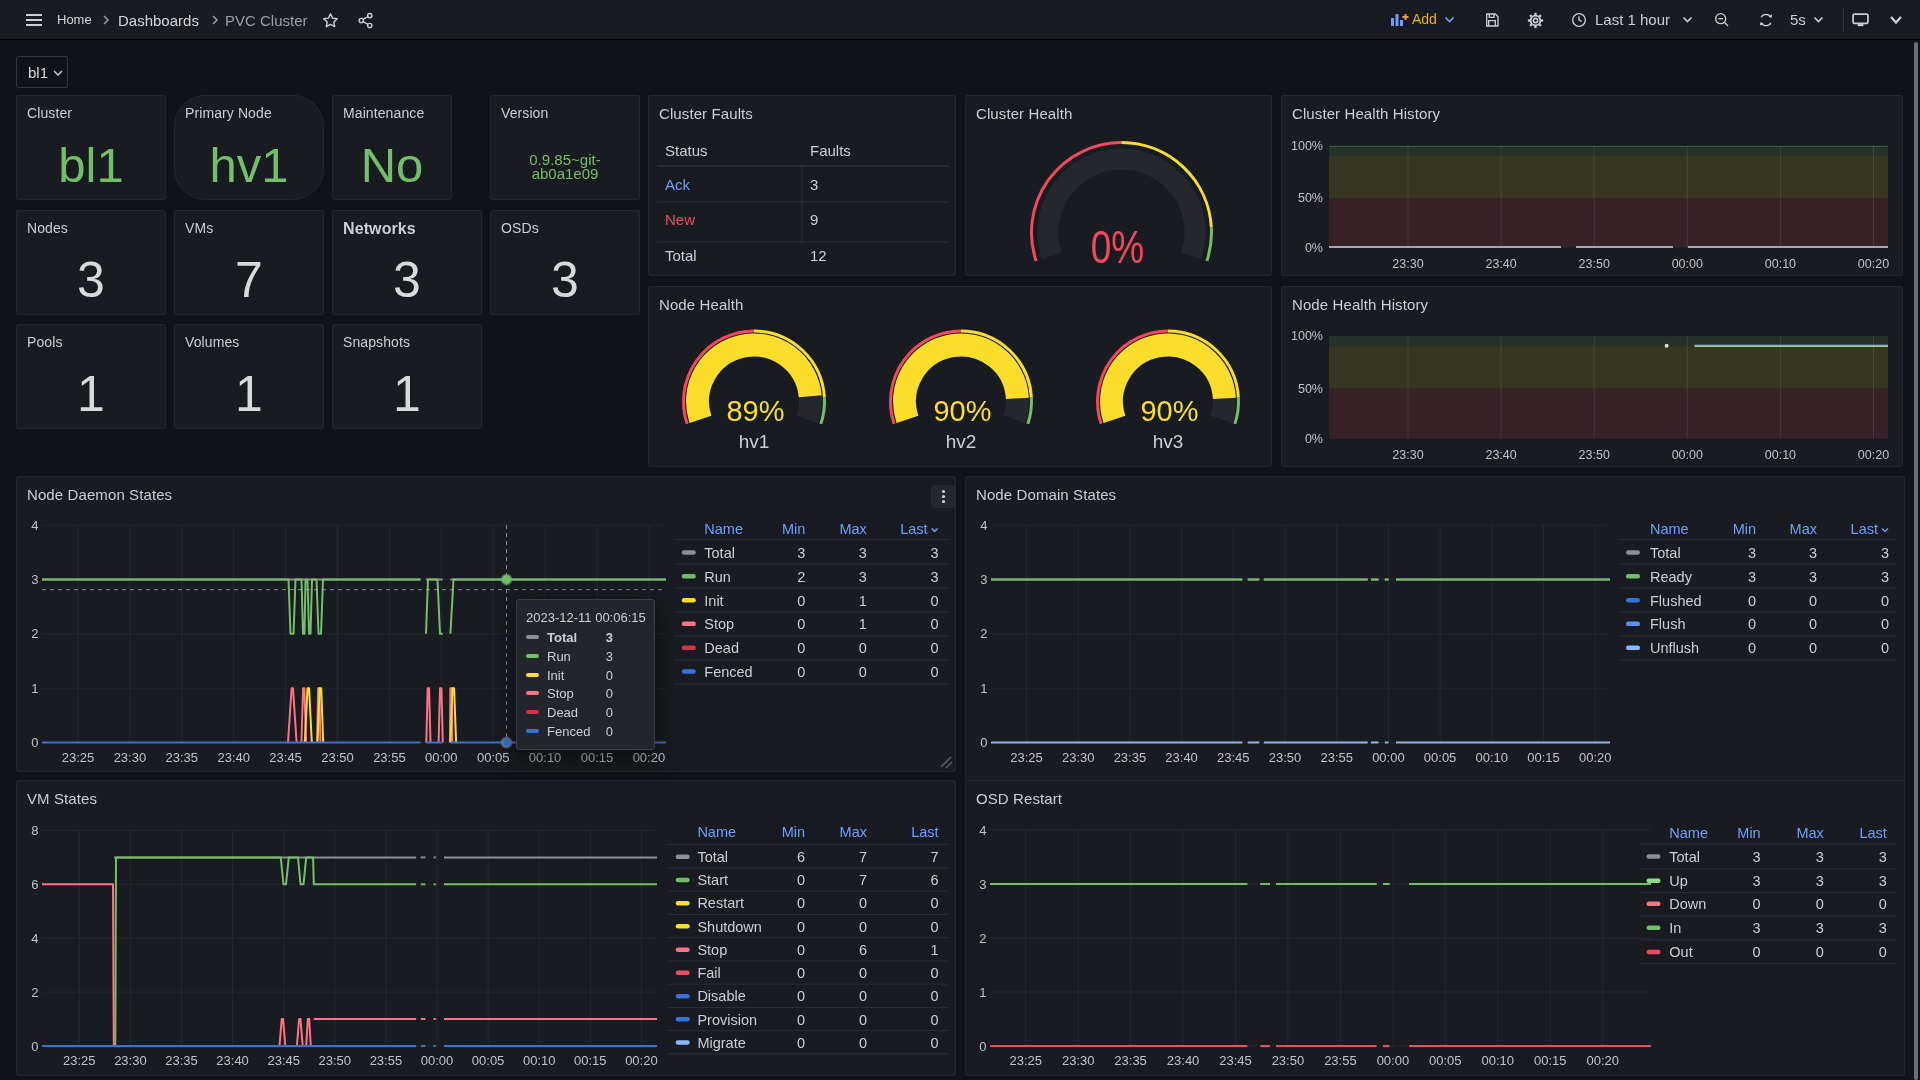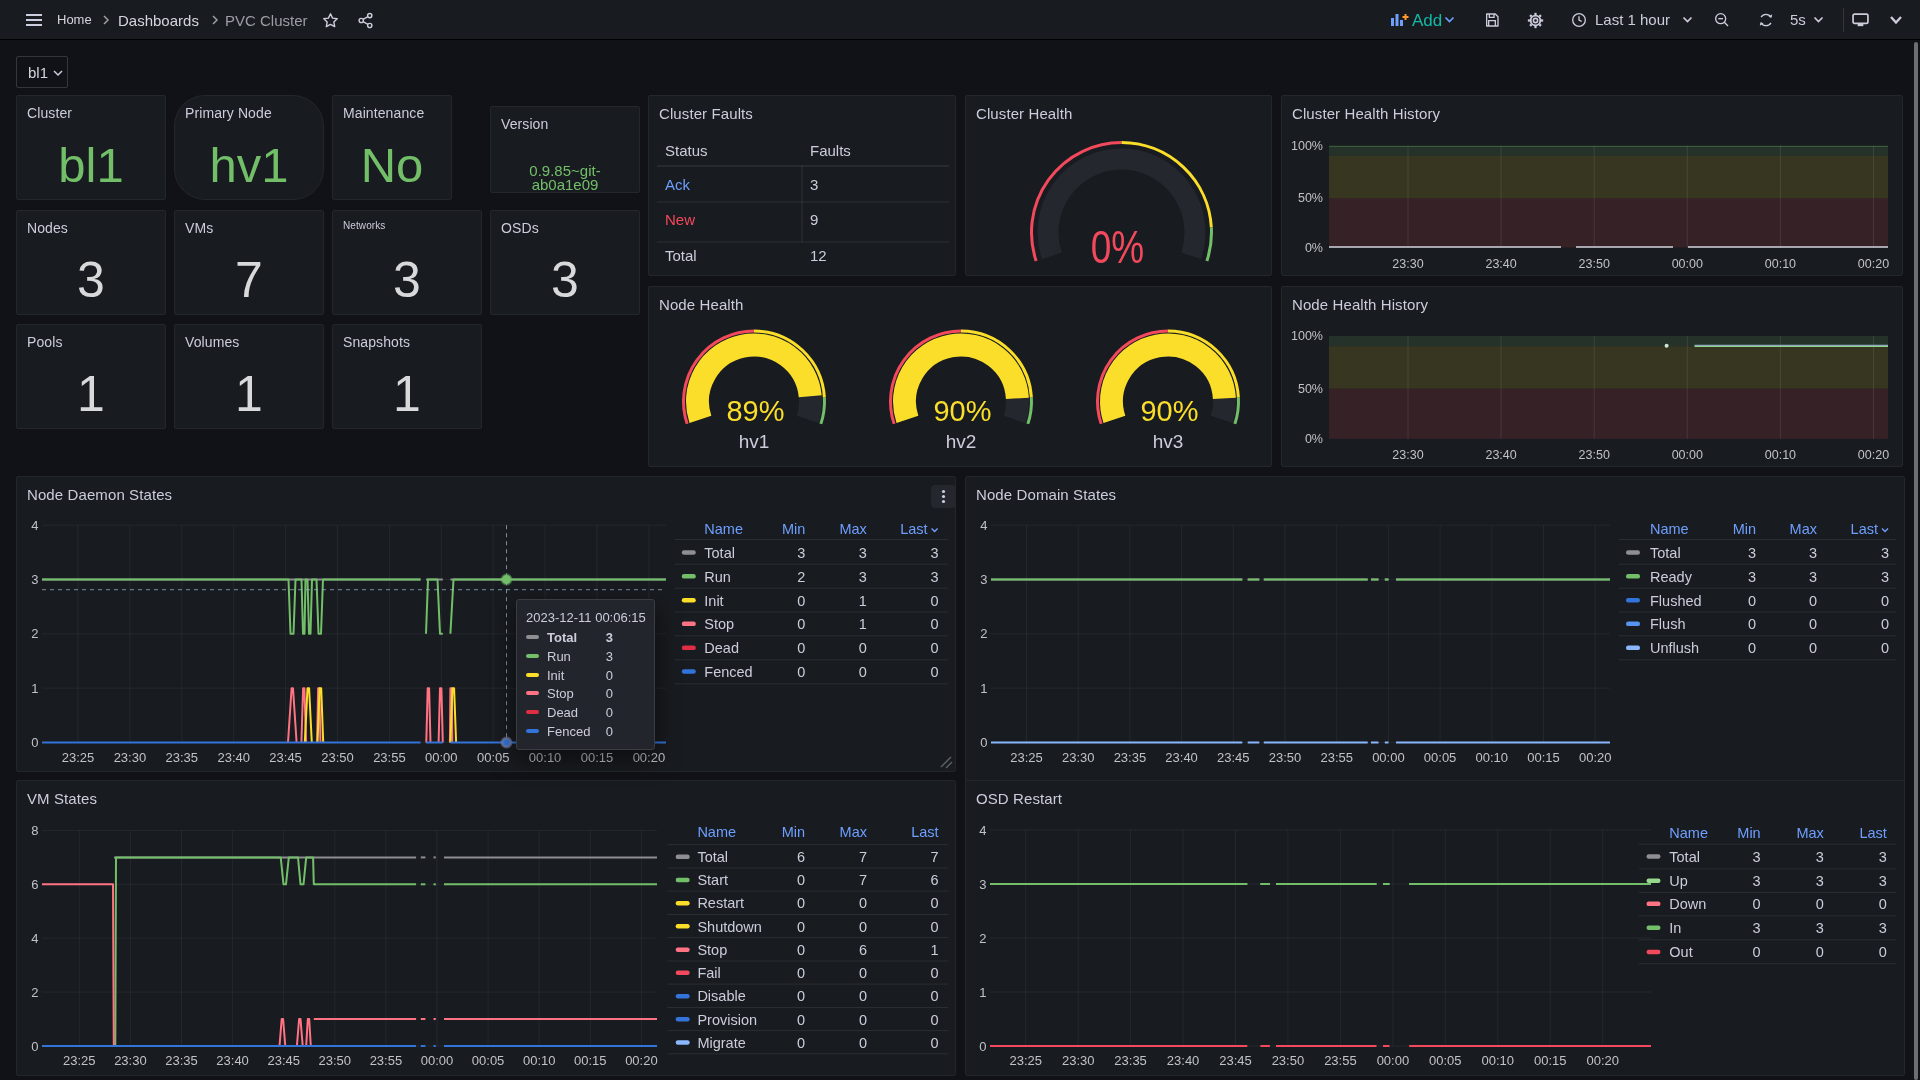--- a/index.html
+++ b/index.html
@@ -41,21 +41,21 @@
   </svg>
 <svg class="abs" style="left:1391px;top:12px" width="18" height="16" viewBox="0 0 18 16">
     <rect x="0" y="6" width="3" height="8" fill="#6e9fff"></rect>
     <rect x="4.5" y="2" width="3" height="12" fill="#6e9fff"></rect>
     <rect x="9" y="8" width="3" height="6" fill="#6e9fff"></rect>
     <g stroke="#ff9830" stroke-width="2">
       <line x1="14.5" y1="2" x2="14.5" y2="8"></line>
       <line x1="11.5" y1="5" x2="17.5" y2="5"></line>
     </g>
   </svg>
-<div class="abs" style="left:1412px;top:11px;font-size:17px;color:#14b8a6;font-weight:500;text-align:center;">Add</div>
+<div class="abs" style="left:1412px;top:11px;font-size:14px;color:#eab308;font-weight:500;text-align:center;">Add</div>
 <svg class="abs" style="left:1444px;top:16px" width="11" height="8" viewBox="0 0 11 8">
     <polyline points="1.5,1.5 5.5,5.5 9.5,1.5" fill="none" stroke="#6e9fff" stroke-width="1.7"></polyline>
   </svg>
 <svg class="abs" style="left:1484px;top:12px" width="16" height="16" viewBox="0 0 24 24">
     <path d="M4 3 h13 l4 4 v14 h-17 z" fill="none" stroke="#ccccdc" stroke-width="2" stroke-linejoin="round"></path>
     <path d="M8 3 v5 h7 v-5 M7 21 v-8 h10 v8" fill="none" stroke="#ccccdc" stroke-width="2"></path>
   </svg>
 <svg class="abs" style="left:1527px;top:12px" width="17" height="17" viewBox="0 0 24 24">
     <circle cx="12" cy="12" r="3.0" fill="none" stroke="#ccccdc" stroke-width="2.2"></circle>
     <circle cx="12" cy="12" r="6.8" fill="none" stroke="#ccccdc" stroke-width="2.6"></circle>
@@ -111,34 +111,34 @@
     <div class="statval" style="top:45px;font-size:49px;color:#73bf69;">bl1</div>
   </div>
 <div class="panel" style="left:174px;top:95px;width:150px;height:105px;border-radius:31px;">
     <div class="ptitle" style="font-size:14px;font-weight:400;">Primary Node</div>
     <div class="statval" style="top:45px;font-size:49px;color:#73bf69;">hv1</div>
   </div>
 <div class="panel" style="left:332px;top:95px;width:120px;height:105px;">
     <div class="ptitle" style="font-size:14px;font-weight:400;">Maintenance</div>
     <div class="statval" style="top:45px;font-size:49px;color:#73bf69;">No</div>
   </div>
-<div class="panel" style="left:490px;top:106px;width:150px;height:87px;text-decoration:underline;">
+<div class="panel" style="left:490px;top:95px;width:150px;height:105px;text-decoration:underline;">
     <div class="ptitle" style="font-size:14px;font-weight:400;">Version</div>
     <div class="statval" style="top:57px;font-size:15px;line-height:14px;color:#73bf69;font-weight:500;">0.9.85~git-<br>ab0a1e09</div>
   </div>
 <div class="panel" style="left:16px;top:210px;width:150px;height:105px;">
     <div class="ptitle" style="font-size:14px;font-weight:400;">Nodes</div>
     <div class="statval" style="top:44px;font-size:50px;color:#d8d9da;">3</div>
   </div>
 <div class="panel" style="left:174px;top:210px;width:150px;height:105px;">
     <div class="ptitle" style="font-size:14px;font-weight:400;">VMs</div>
     <div class="statval" style="top:44px;font-size:50px;color:#d8d9da;">7</div>
   </div>
 <div class="panel" style="left:332px;top:210px;width:150px;height:105px;">
-    <div class="ptitle" style="font-size:10px;font-weight:400;">Networks</div>
+    <div class="ptitle" style="font-size:16px;font-weight:700;">Networks</div>
     <div class="statval" style="top:44px;font-size:50px;color:#d8d9da;">3</div>
   </div>
 <div class="panel" style="left:490px;top:210px;width:150px;height:105px;">
     <div class="ptitle" style="font-size:14px;font-weight:400;">OSDs</div>
     <div class="statval" style="top:44px;font-size:50px;color:#d8d9da;">3</div>
   </div>
 <div class="panel" style="left:16px;top:324px;width:150px;height:105px;">
     <div class="ptitle" style="font-size:14px;font-weight:400;">Pools</div>
     <div class="statval" style="top:44px;font-size:50px;color:#d8d9da;">1</div>
   </div>

